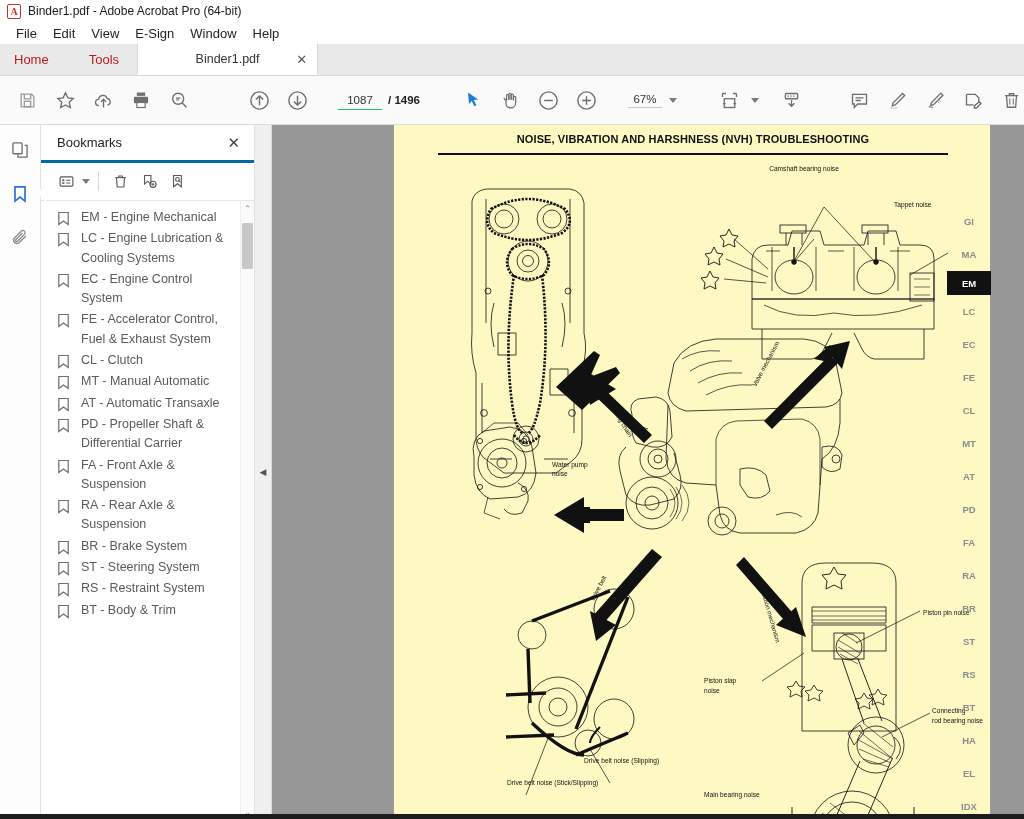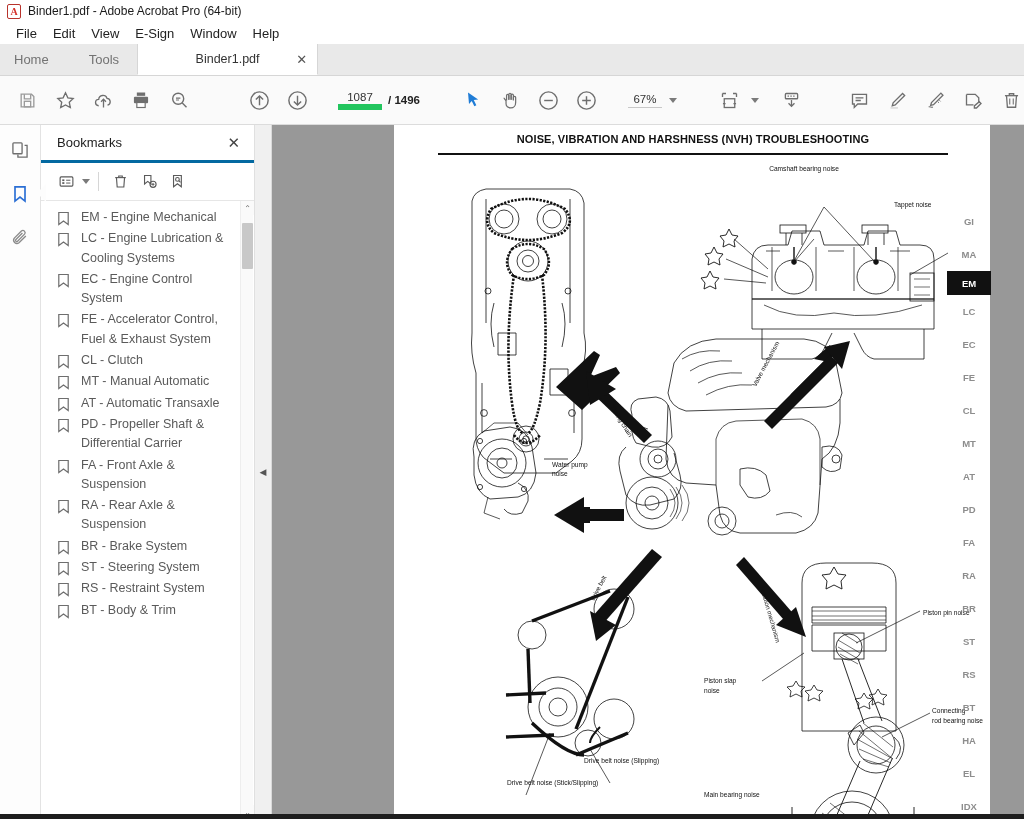--- a/index.html
+++ b/index.html
@@ -48,21 +48,21 @@
 
   
   #tabstrip {
     height: 32px; width: 100%;
     background: #e9e9e9;
     display: flex; align-items: stretch;
     border-bottom: 1px solid #d6d6d6;
   }
   .flat-tab {
     display: flex; align-items: center; justify-content: center;
-    font-size: 13px; color: #737373;
+    font-size: 13px; color: #b91c1c;
     padding: 0 18px;
     background: #e9e9e9;
     cursor: default;
   }
   #tab-home { padding-left: 14px; padding-right: 22px; }
   #doc-tab {
     width: 181px;
     background: #ffffff;
     border-left: 1px solid #d6d6d6;
     border-right: 1px solid #d6d6d6;
@@ -91,21 +91,21 @@
     width: 38px; height: 38px;
     display: flex; align-items: center; justify-content: center;
     cursor: pointer; color: #6b6b6b;
   }
   .tb-group { display: flex; align-items: center; }
   .tb-sep { width: 1px; height: 22px; background: #d2d2d2; margin: 0 8px; }
   svg { display: block; }
 
   #page-field {
     width: 44px; height: 20px;
-    border: none; border-bottom: 6px solid #22c55e;
+    border: none; border-bottom: 1px solid #22c55e;
     font-size: 11.5px; color: #333; text-align: center;
     background: transparent;
     font-family: "Liberation Sans", sans-serif;
   }
   #page-total {
     font-size: 11.5px; color: #222; font-weight: bold;
     margin-left: 6px; white-space: nowrap;
   }
   #zoom-value {
     font-size: 11.5px; color: #333;
@@ -230,21 +230,21 @@
 
   
   #viewer {
     flex: 1; height: 100%;
     background: #989898;
     position: relative; overflow: hidden;
   }
   #page {
     position: absolute; left: 122px; top: 0;
     width: 596px; height: 694px;
-    background: #ffffff;
+    background: #fef9c3;
   }
   #page-heading {
     position: absolute; left: 44px; top: 8px;
     width: 510px;
     text-align: center;
     font-size: 11px; font-weight: bold; color: #111;
     letter-spacing: 0.1px;
     font-family: "Liberation Sans", sans-serif;
   }
   #page-heading-rule {

